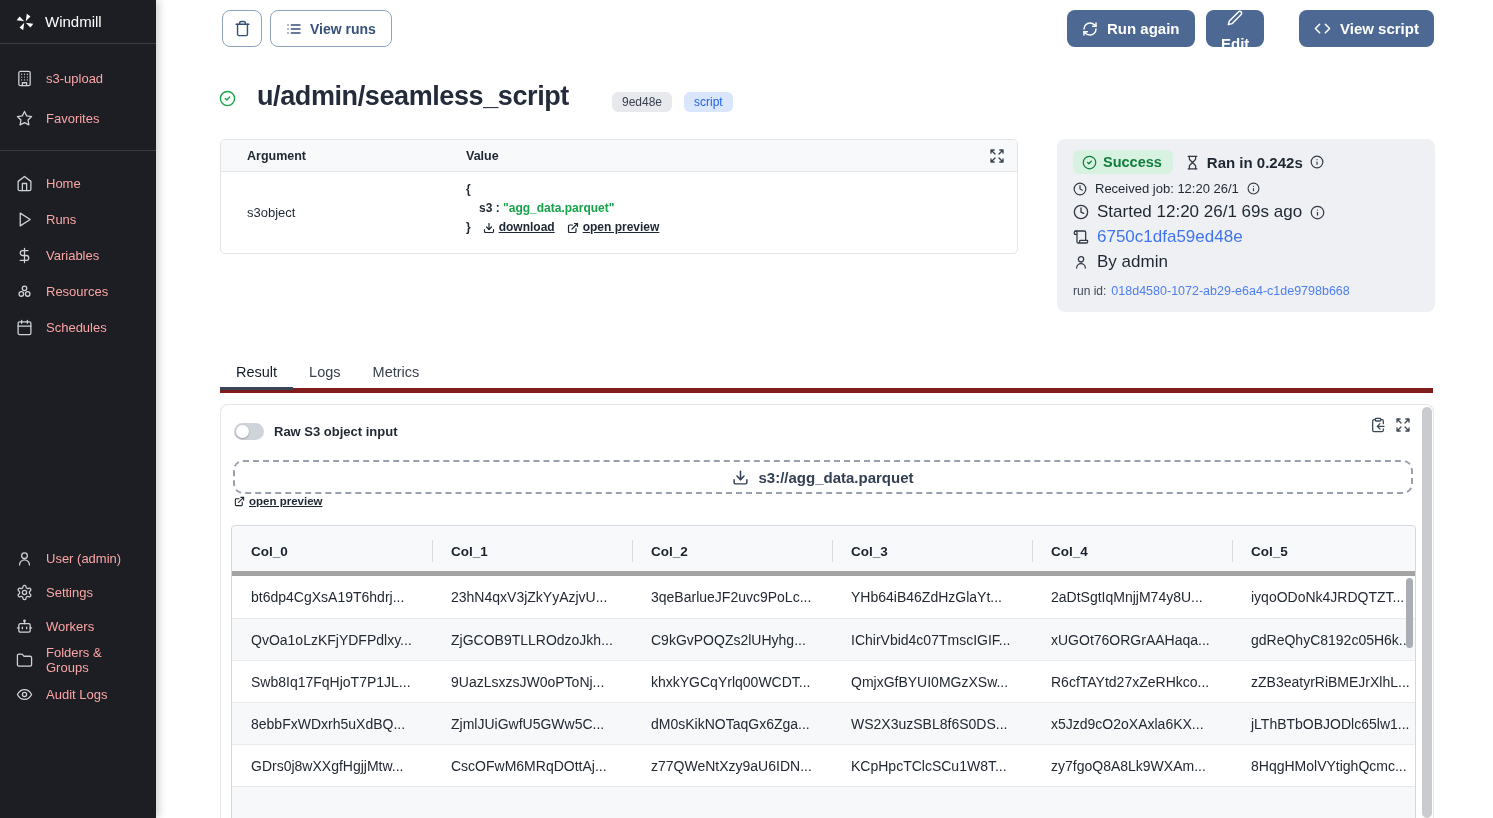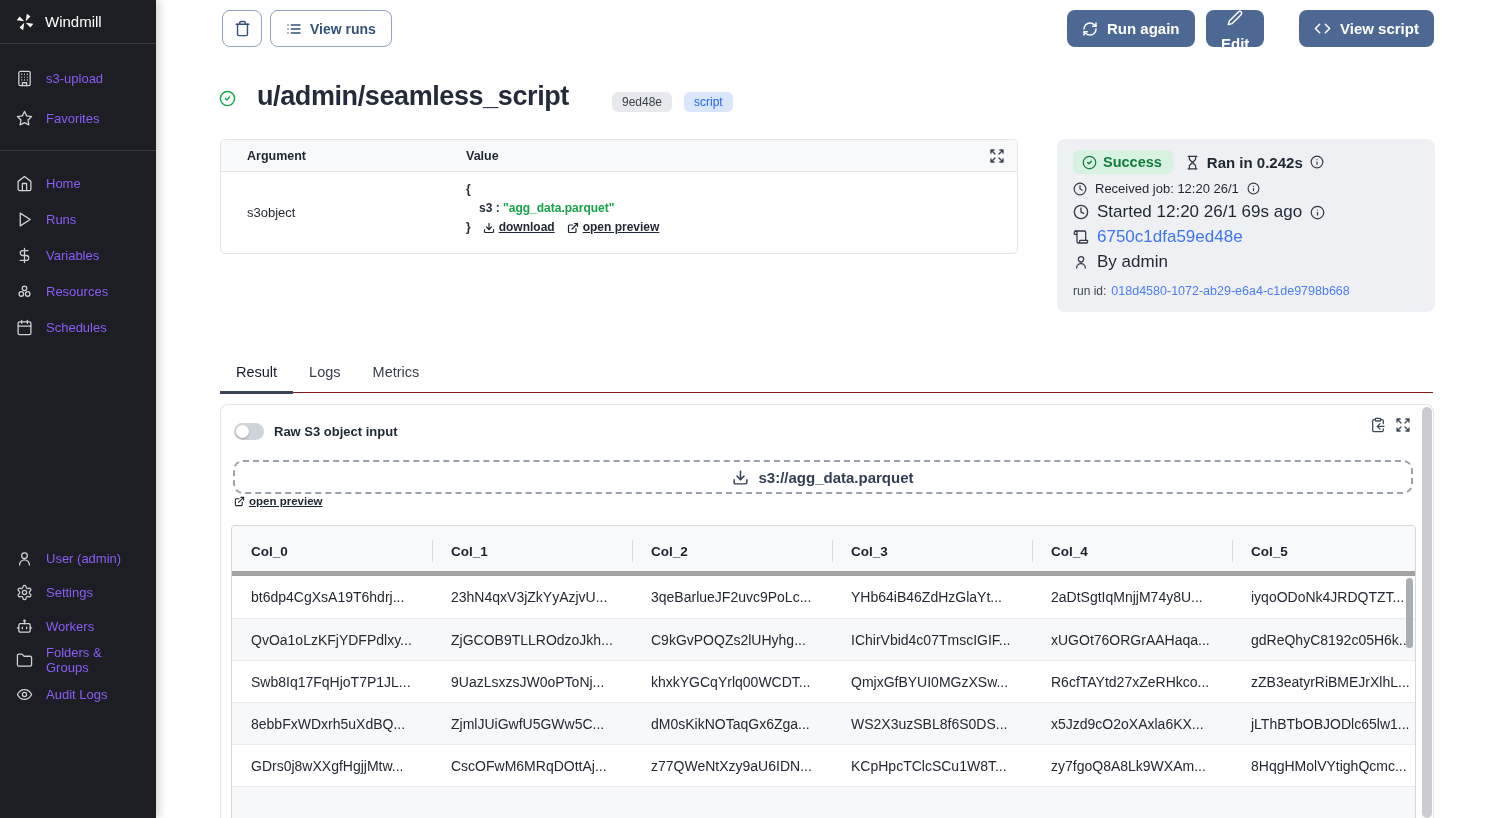--- a/index.html
+++ b/index.html
@@ -5,21 +5,21 @@
   * { margin:0; padding:0; box-sizing:border-box; }
   html,body { width:1493px; height:818px; overflow:hidden; }
   body { font-family:"Liberation Sans", sans-serif; background:#fff; position:relative; color:#1f2937; }
   svg { display:block; }
 
   
   .sidebar { position:absolute; left:0; top:0; width:156px; height:818px; background:#1c1e23; color:#e6e8eb; box-shadow:3px 0 8px rgba(0,0,0,0.18); z-index:5; }
   .logo-row { display:flex; align-items:center; gap:10px; height:44px; padding:0 15px; border-bottom:1px solid rgba(255,255,255,0.14); }
   .logo-row .brand { font-size:15px; font-weight:normal; color:#fff; }
   .side-group { position:absolute; left:0; right:0; }
-  .side-item { display:flex; align-items:center; gap:13px; padding:0 16px; color:#8b5cf6; font-size:13px; cursor:pointer; }
+  .side-item { display:flex; align-items:center; gap:13px; padding:0 16px; color:#fca5a5; font-size:13px; cursor:pointer; }
   .side-item .ic { color:#cfd3d9; flex:0 0 auto; }
   .side-div { position:absolute; left:0; right:0; border-top:1px solid rgba(255,255,255,0.13); }
   .g-top .side-item { height:40px; }
   .g-main .side-item { height:36px; }
   .g-admin .side-item { height:34px; }
 
   
   .btn-outline { position:absolute; display:flex; align-items:center; justify-content:center; gap:8px; height:37px; border:1.5px solid #8fa3c0; border-radius:8px; background:#fff; color:#35507a; font-size:14px; font-weight:bold; cursor:pointer; }
   .btn-trash { left:222px; top:10px; width:40px; }
   .btn-viewruns { left:270px; top:10px; padding:0 15px; }
@@ -57,21 +57,21 @@
   .jr2 { font-size:13px; color:#1f2733; margin-bottom:6px; }
   .jr3 { font-size:17px; color:#1f2733; margin-bottom:5px; }
   .jr4 { font-size:17px; margin-bottom:5px; }
   .jr5 { font-size:17px; color:#1f2733; }
   .job-link { color:var(--link_blue,#3f74f1); text-decoration:none; cursor:pointer; }
   .jr6 { margin-top:12px; font-size:12px; color:#3f4856; gap:5px; }
   .jr6 .job-link { font-size:12.5px; color:#4d7ef2; }
   .ico { color:#333a46; flex:0 0 auto; }
 
   
-  .tabs { position:absolute; left:220px; top:364px; width:1213px; height:29px; border-bottom:1px solid #7f1d1d; display:flex; }
+  .tabs { position:absolute; left:220px; top:364px; width:1213px; height:29px; border-bottom:5px solid #7f1d1d; display:flex; }
   .tab { padding:0 16px; font-size:14.5px; color:#39414e; display:flex; align-items:flex-start; cursor:pointer; position:relative; }
   .tab.active { color:#141c29; font-weight:500; }
   .tab.active::after { content:''; position:absolute; left:0; right:0; bottom:-2px; height:3px; background:#3b4559; }
 
   
   .result-panel { position:absolute; left:220px; top:404px; width:1214px; height:414px; background:#fff; border:1px solid #e3e5e9; border-bottom:none; border-radius:8px 8px 0 0; overflow:hidden;padding-left:29px; }
   .panel-scrollbar { position:absolute; right:1px; top:2px; bottom:0; width:10px; background:#c9cbce; border-radius:6px; cursor:pointer; }
   .panel-icons { position:absolute; top:12px; right:22px; display:flex; gap:9px; color:#3b4757; }
   .panel-icons .pi { cursor:pointer; }
 

